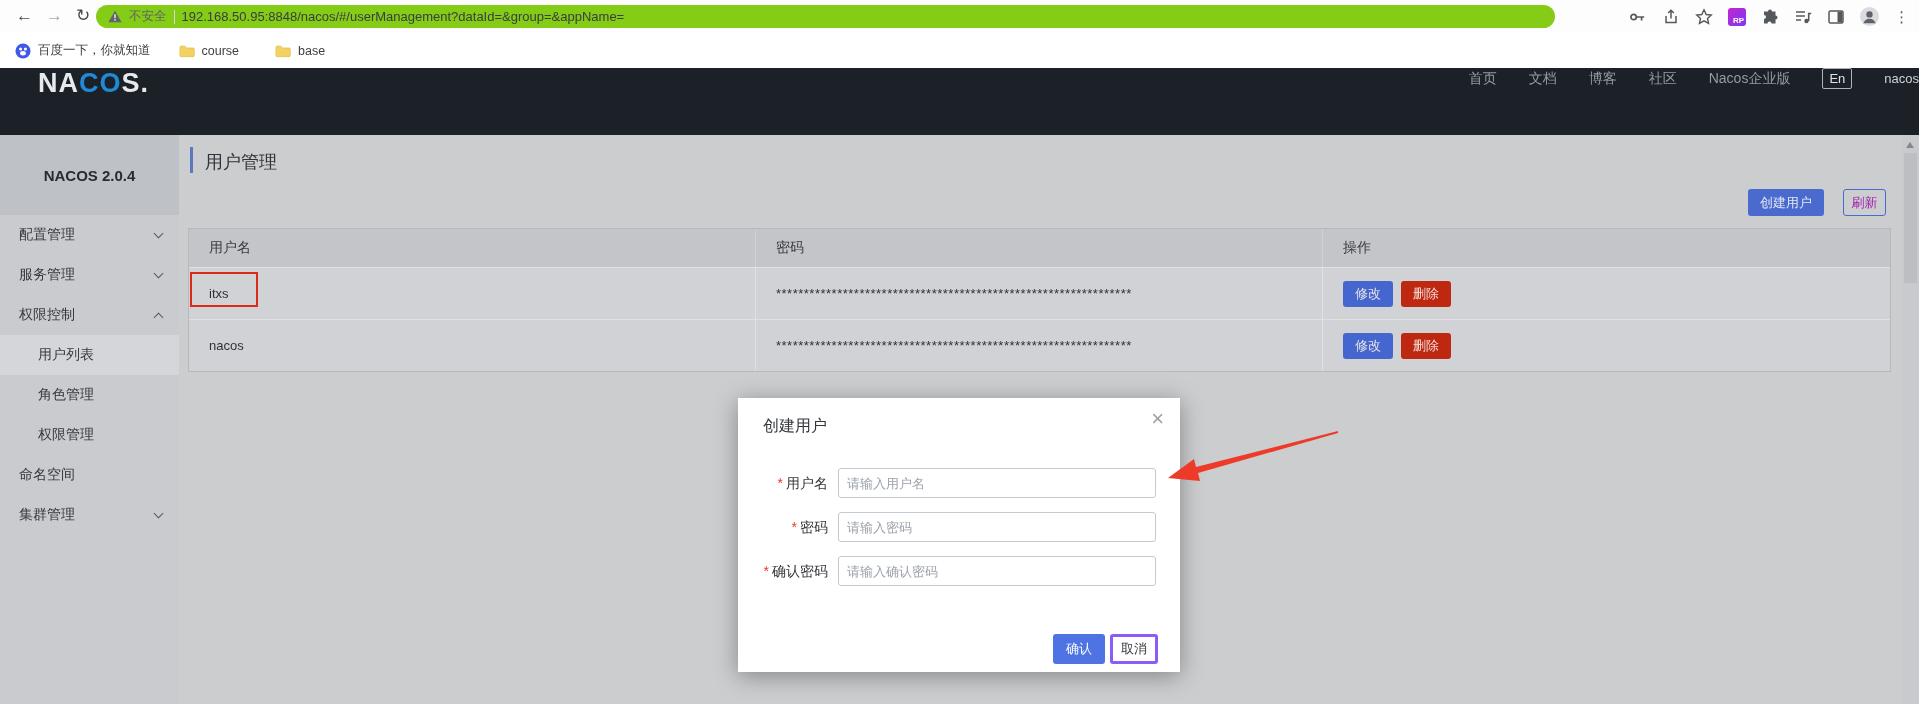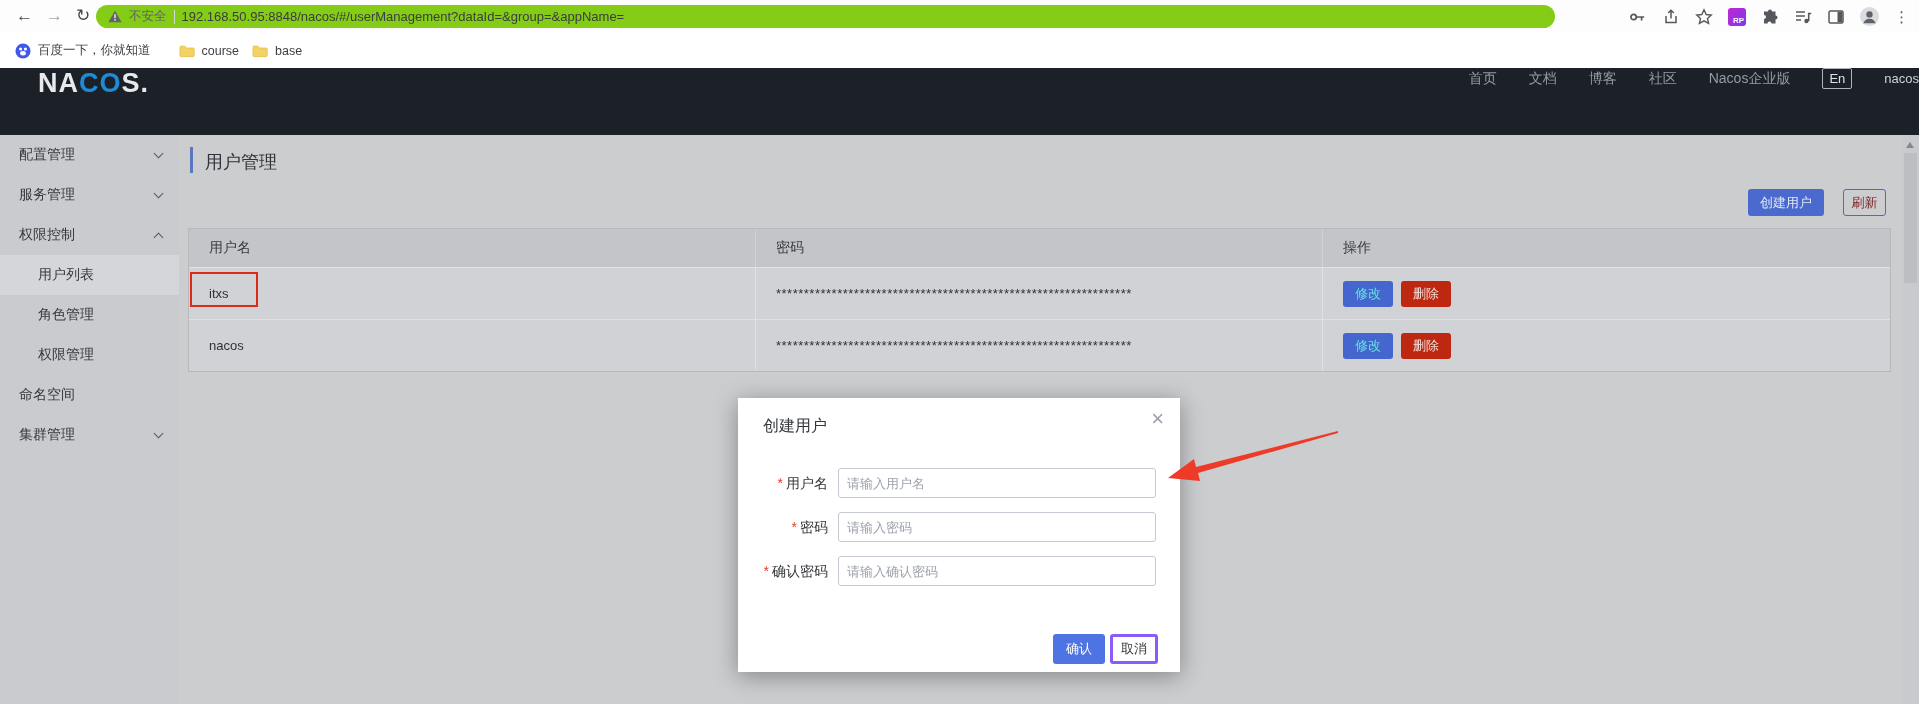--- a/index.html
+++ b/index.html
@@ -44,33 +44,33 @@
   .side-item.selected { background:#d4d6d9; }
   .chev { position:absolute; right:17px; width:7px; height:7px; border-right:1.5px solid #565a61; border-bottom:1.5px solid #565a61; }
   .chev.down { transform:rotate(45deg); top:15px; }
   .chev.up { transform:rotate(-135deg); top:19px; }
 
   
   .title-bar { position:absolute; left:190px; top:147px; width:3px; height:26px; background:#5b78bf; }
   .page-title { position:absolute; left:205px; top:150px; font-size:18px; color:#30343a; }
   .btn-create { position:absolute; left:1748px; top:189px; width:76px; height:27px; background:#4a6ace; color:#e3e8f6;
                 font-size:13px; border:none; border-radius:3px; cursor:pointer; }
-  .btn-refresh { position:absolute; left:1843px; top:189px; width:43px; height:27px; background:transparent; color:#7f1d1d;
+  .btn-refresh { position:absolute; left:1843px; top:189px; width:43px; height:27px; background:transparent; color:#a21caf;
                  font-size:13px; border:1px solid #4a6ace; border-radius:3px; cursor:pointer; }
 
   .user-table { position:absolute; left:188px; top:228px; width:1703px; border:1px solid #b7b9bd; }
   .t-header { display:grid; grid-template-columns:567px 567px 1fr; height:38px; background:#c3c5c9; }
   .t-header .cell { display:flex; align-items:center; padding-left:20px; font-size:14px; color:#383c42; border-right:1px solid #cfd1d4; }
   .t-header .cell:last-child { border-right:none; }
   .t-row { display:grid; grid-template-columns:567px 567px 1fr; height:52px; background:#d0d2d5; border-top:1px solid #e0e1e3; }
   .t-row .cell { display:flex; align-items:center; padding-left:20px; font-size:13px; color:#2e3237; border-right:1px solid #e0e1e3; }
   .t-row .cell:last-child { border-right:none; }
   .pwd { letter-spacing:0.5px; }
   .act-btn { height:26px; padding:0 12px; border:none; border-radius:3px; font-size:13px; margin-right:8px; cursor:pointer; }
-  .act-modify { background:#4565cf; color:#5eead4; }
+  .act-modify { background:#4565cf; color:#e5e5e5; }
   .act-delete { background:#bf2810; color:#f2ded9; }
 
   
   .anno-box { position:absolute; left:190px; top:272px; width:68px; height:35px; border:2px solid #dc2a1a; z-index:30; }
   .anno-arrow { position:absolute; left:0; top:0; z-index:40; pointer-events:none; }
 
   
   .scroll { position:absolute; left:1902px; top:135px; width:17px; height:569px; background:#c9cacd; }
   .scroll-up { position:absolute; top:7px; left:4px; width:0; height:0; border-left:4.5px solid transparent;
                border-right:4.5px solid transparent; border-bottom:6px solid #84878c; cursor:pointer; }
@@ -162,21 +162,21 @@
         <ellipse cx="9" cy="11.5" rx="3.2" ry="2.5" fill="#fff"></ellipse>
       </svg>
       <span>百度一下，你就知道</span>
     </div>
     <div class="bm-item" style="margin-left:28px;">
       <svg width="16" height="14" viewBox="0 0 17 14">
         <path d="M1 3 a1.2 1.2 0 0 1 1.2 -1.2 h4 l1.6 2 H15 a1.2 1.2 0 0 1 1.2 1.2 v6.8 a1.2 1.2 0 0 1 -1.2 1.2 H2.2 A1.2 1.2 0 0 1 1 11.8 Z" fill="#f3d264" stroke="#e4bf47" stroke-width="0.8"></path>
       </svg>
       <span>course</span>
     </div>
-    <div class="bm-item" style="margin-left:13px;">
+    <div class="bm-item" style="margin-left:36px;">
       <svg width="16" height="14" viewBox="0 0 17 14">
         <path d="M1 3 a1.2 1.2 0 0 1 1.2 -1.2 h4 l1.6 2 H15 a1.2 1.2 0 0 1 1.2 1.2 v6.8 a1.2 1.2 0 0 1 -1.2 1.2 H2.2 A1.2 1.2 0 0 1 1 11.8 Z" fill="#f3d264" stroke="#e4bf47" stroke-width="0.8"></path>
       </svg>
       <span>base</span>
     </div>
   </div>
 
   <div class="nacos-nav">
     <div class="logo"><span>NA</span><span class="lb1">CO</span><span>S.</span></div>
     <div class="nav-right">
@@ -184,20 +184,21 @@
       <span class="nav-link">文档</span>
       <span class="nav-link">博客</span>
       <span class="nav-link">社区</span>
       <span class="nav-link">Nacos企业版</span>
       <span class="lang-box">En</span>
       <span class="nav-user">nacos</span>
     </div>
   </div>
 
   <div class="sidebar">
+    <div class="side-header">NACOS 2.0.4</div>
     <div class="side-item">
       <span>配置管理</span>
       <span class="chev down"></span>
     </div>
     <div class="side-item">
       <span>服务管理</span>
       <span class="chev down"></span>
     </div>
     <div class="side-item">
       <span>权限控制</span>

